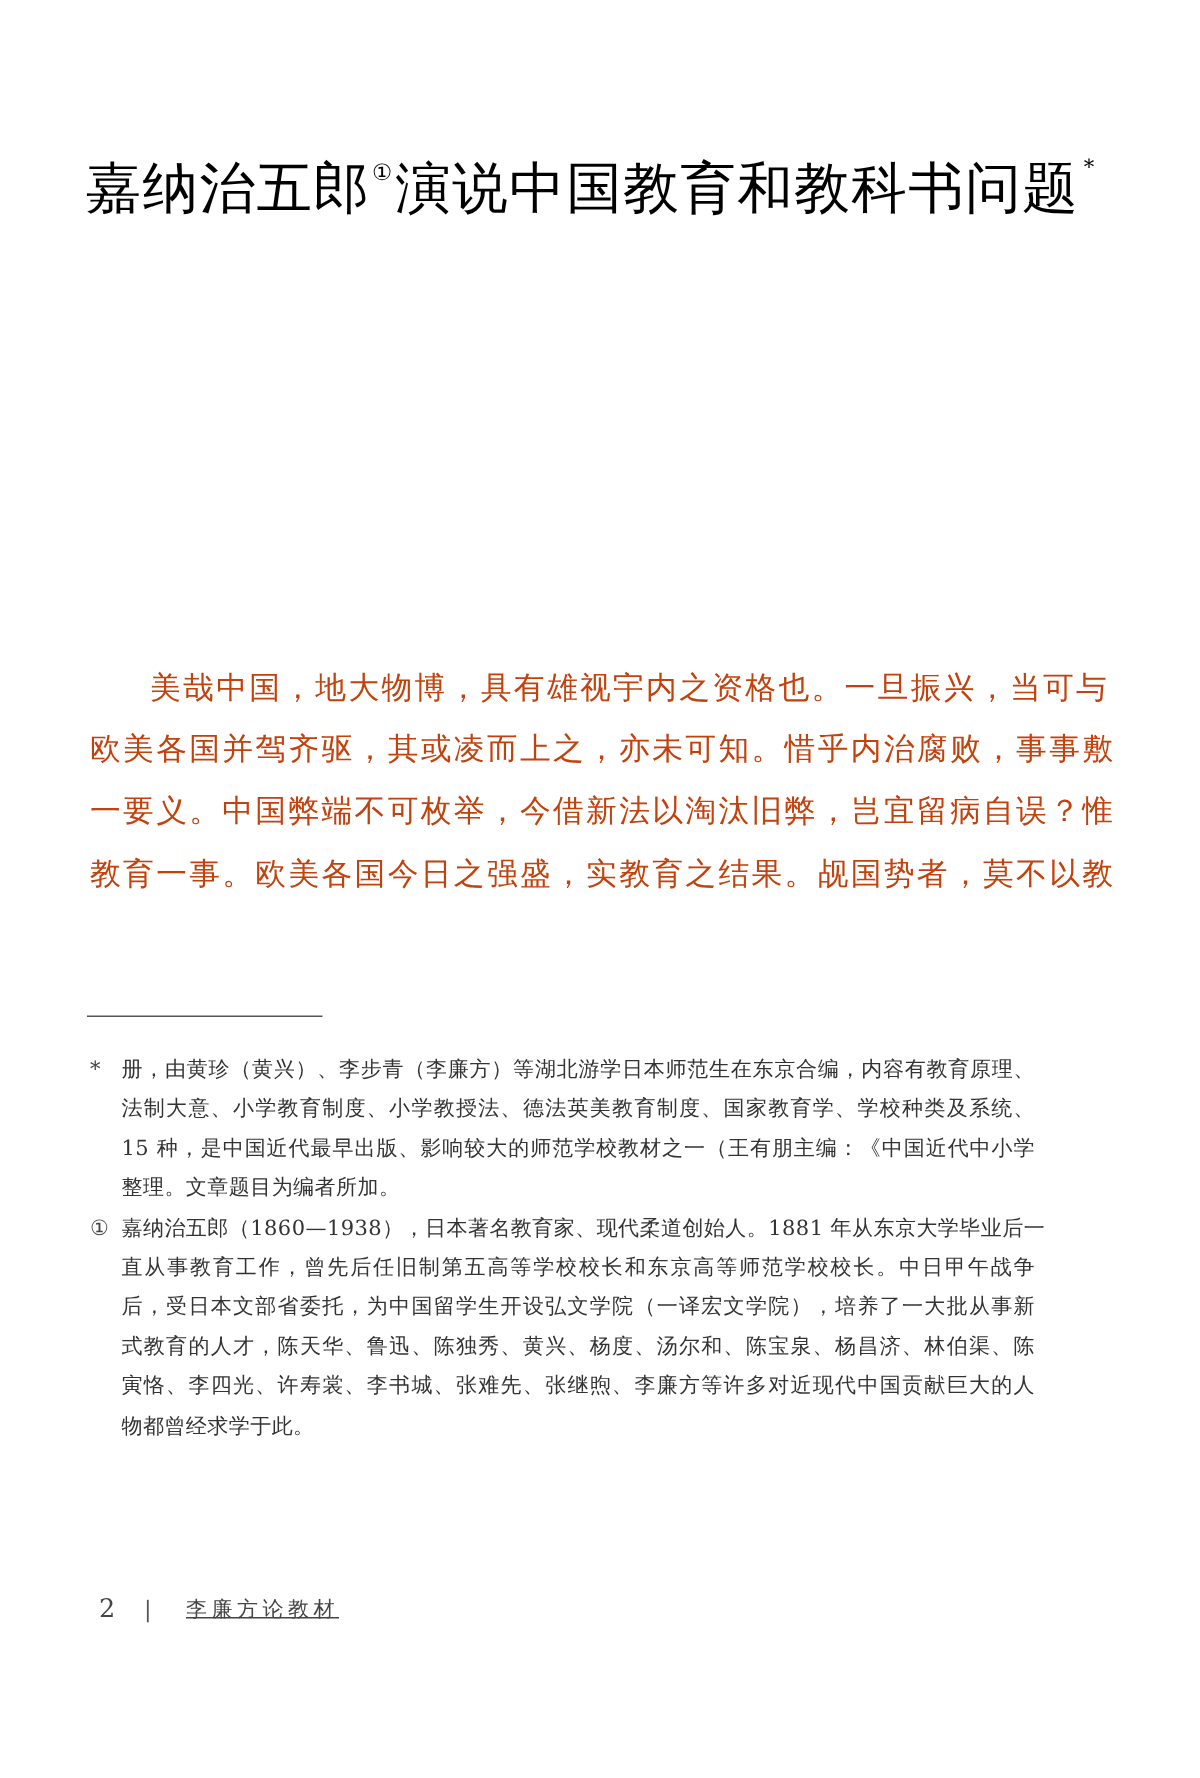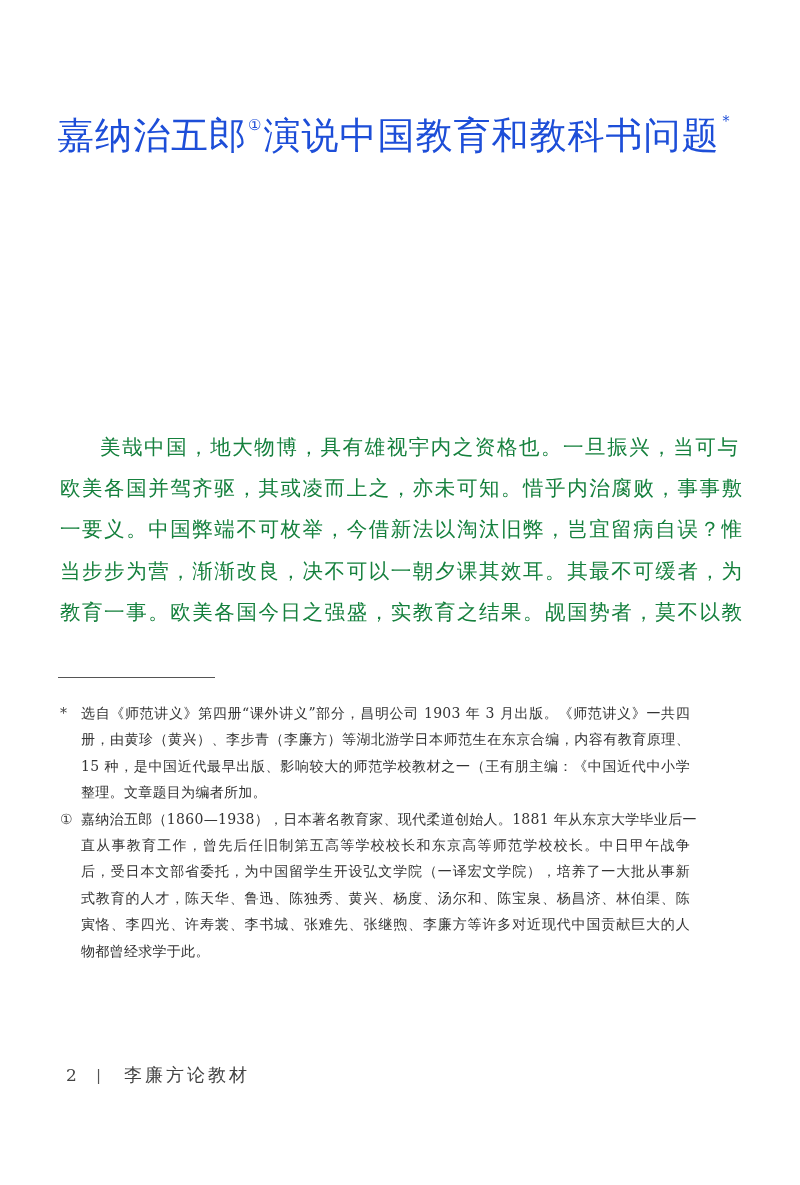--- a/index.html
+++ b/index.html
@@ -14,48 +14,48 @@
       overflow: hidden;
       color: #2a2a2a;
       font-family: "DejaVu Serif", "Liberation Serif", serif;
     }
     .page-title {
       position: absolute;
       left: 57px;
       top: 88px;
       font-size: 37px;
       letter-spacing: 1px;
-      line-height: 67px;
-      color: #1d4ed8;
+      line-height: 48px;
+      color: #000000;
       white-space: nowrap;
       font-weight: normal;
       margin: 0;
     }
     .page-title .fn-ref {
       font-size: 15px;
       vertical-align: 18px;
       margin: 0 1px;
     }
     .page-title .star-ref {
       font-size: 14px;
       vertical-align: 22px;
       margin-left: 3px;
     }
     .body-text {
       position: absolute;
       left: 60px;
-      top: 427px;
+      top: 438px;
       width: 632px;
       font-size: 20.5px;
       line-height: 41.2px;
       letter-spacing: 1.55px;
       text-indent: 41px;
       text-align: justify;
       text-align-last: justify;
-      color: #15803d;
+      color: #c2410c;
       margin: 0;
     }
     .body-text .ln {
       display: block;
       text-align: justify;
       text-align-last: justify;
       text-indent: 0;
       white-space: nowrap;
     }
     .body-text .ln.first { padding-left: 40px; }
@@ -113,43 +113,43 @@
       font-size: 17px;
       width: 30px;
     }
     .running-footer .sep {
       font-size: 15px;
       width: 28px;
       color: #555555;
     }
     .running-footer .book-title {
       letter-spacing: 3px;
-      font-size: 18px;
+      font-size: 14px;
+      text-decoration: underline;
     }
   </style>
 </head>
 <body>
 
 <h1 class="page-title"><span>嘉纳治五郎</span><span class="fn-ref">①</span><span>演说中国教育和教科书问题</span><span class="star-ref">*</span></h1>
 
 <div class="body-text">
   <span class="ln first">美哉中国，地大物博，具有雄视宇内之资格也。一旦振兴，当可与</span>
   <span class="ln">欧美各国并驾齐驱，其或凌而上之，亦未可知。惜乎内治腐败，事事敷</span>
   <span class="ln">一要义。中国弊端不可枚举，今借新法以淘汰旧弊，岂宜留病自误？惟</span>
-  <span class="ln">当步步为营，渐渐改良，决不可以一朝夕课其效耳。其最不可缓者，为</span>
   <span class="ln">教育一事。欧美各国今日之强盛，实教育之结果。觇国势者，莫不以教</span>
 </div>
 
 <div class="fn-rule"></div>
 
 <div class="footnotes">
   <div class="footnote">
     <span class="marker">*</span>
-    <span class="fl">选自《师范讲义》第四册“课外讲义”部分，昌明公司 1903 年 3 月出版。《师范讲义》一共四</span>
     <span class="fl">册，由黄珍（黄兴）、李步青（李廉方）等湖北游学日本师范生在东京合编，内容有教育原理、</span>
+    <span class="fl">法制大意、小学教育制度、小学教授法、德法英美教育制度、国家教育学、学校种类及系统、</span>
     <span class="fl">15 种，是中国近代最早出版、影响较大的师范学校教材之一（王有朋主编：《中国近代中小学</span>
     <span class="fl last">整理。文章题目为编者所加。</span>
   </div>
   <div class="footnote">
     <span class="marker">①</span>
     <span class="fl">嘉纳治五郎（1860—1938），日本著名教育家、现代柔道创始人。1881 年从东京大学毕业后一</span>
     <span class="fl">直从事教育工作，曾先后任旧制第五高等学校校长和东京高等师范学校校长。中日甲午战争</span>
     <span class="fl">后，受日本文部省委托，为中国留学生开设弘文学院（一译宏文学院），培养了一大批从事新</span>
     <span class="fl">式教育的人才，陈天华、鲁迅、陈独秀、黄兴、杨度、汤尔和、陈宝泉、杨昌济、林伯渠、陈</span>
     <span class="fl">寅恪、李四光、许寿裳、李书城、张难先、张继煦、李廉方等许多对近现代中国贡献巨大的人</span>

